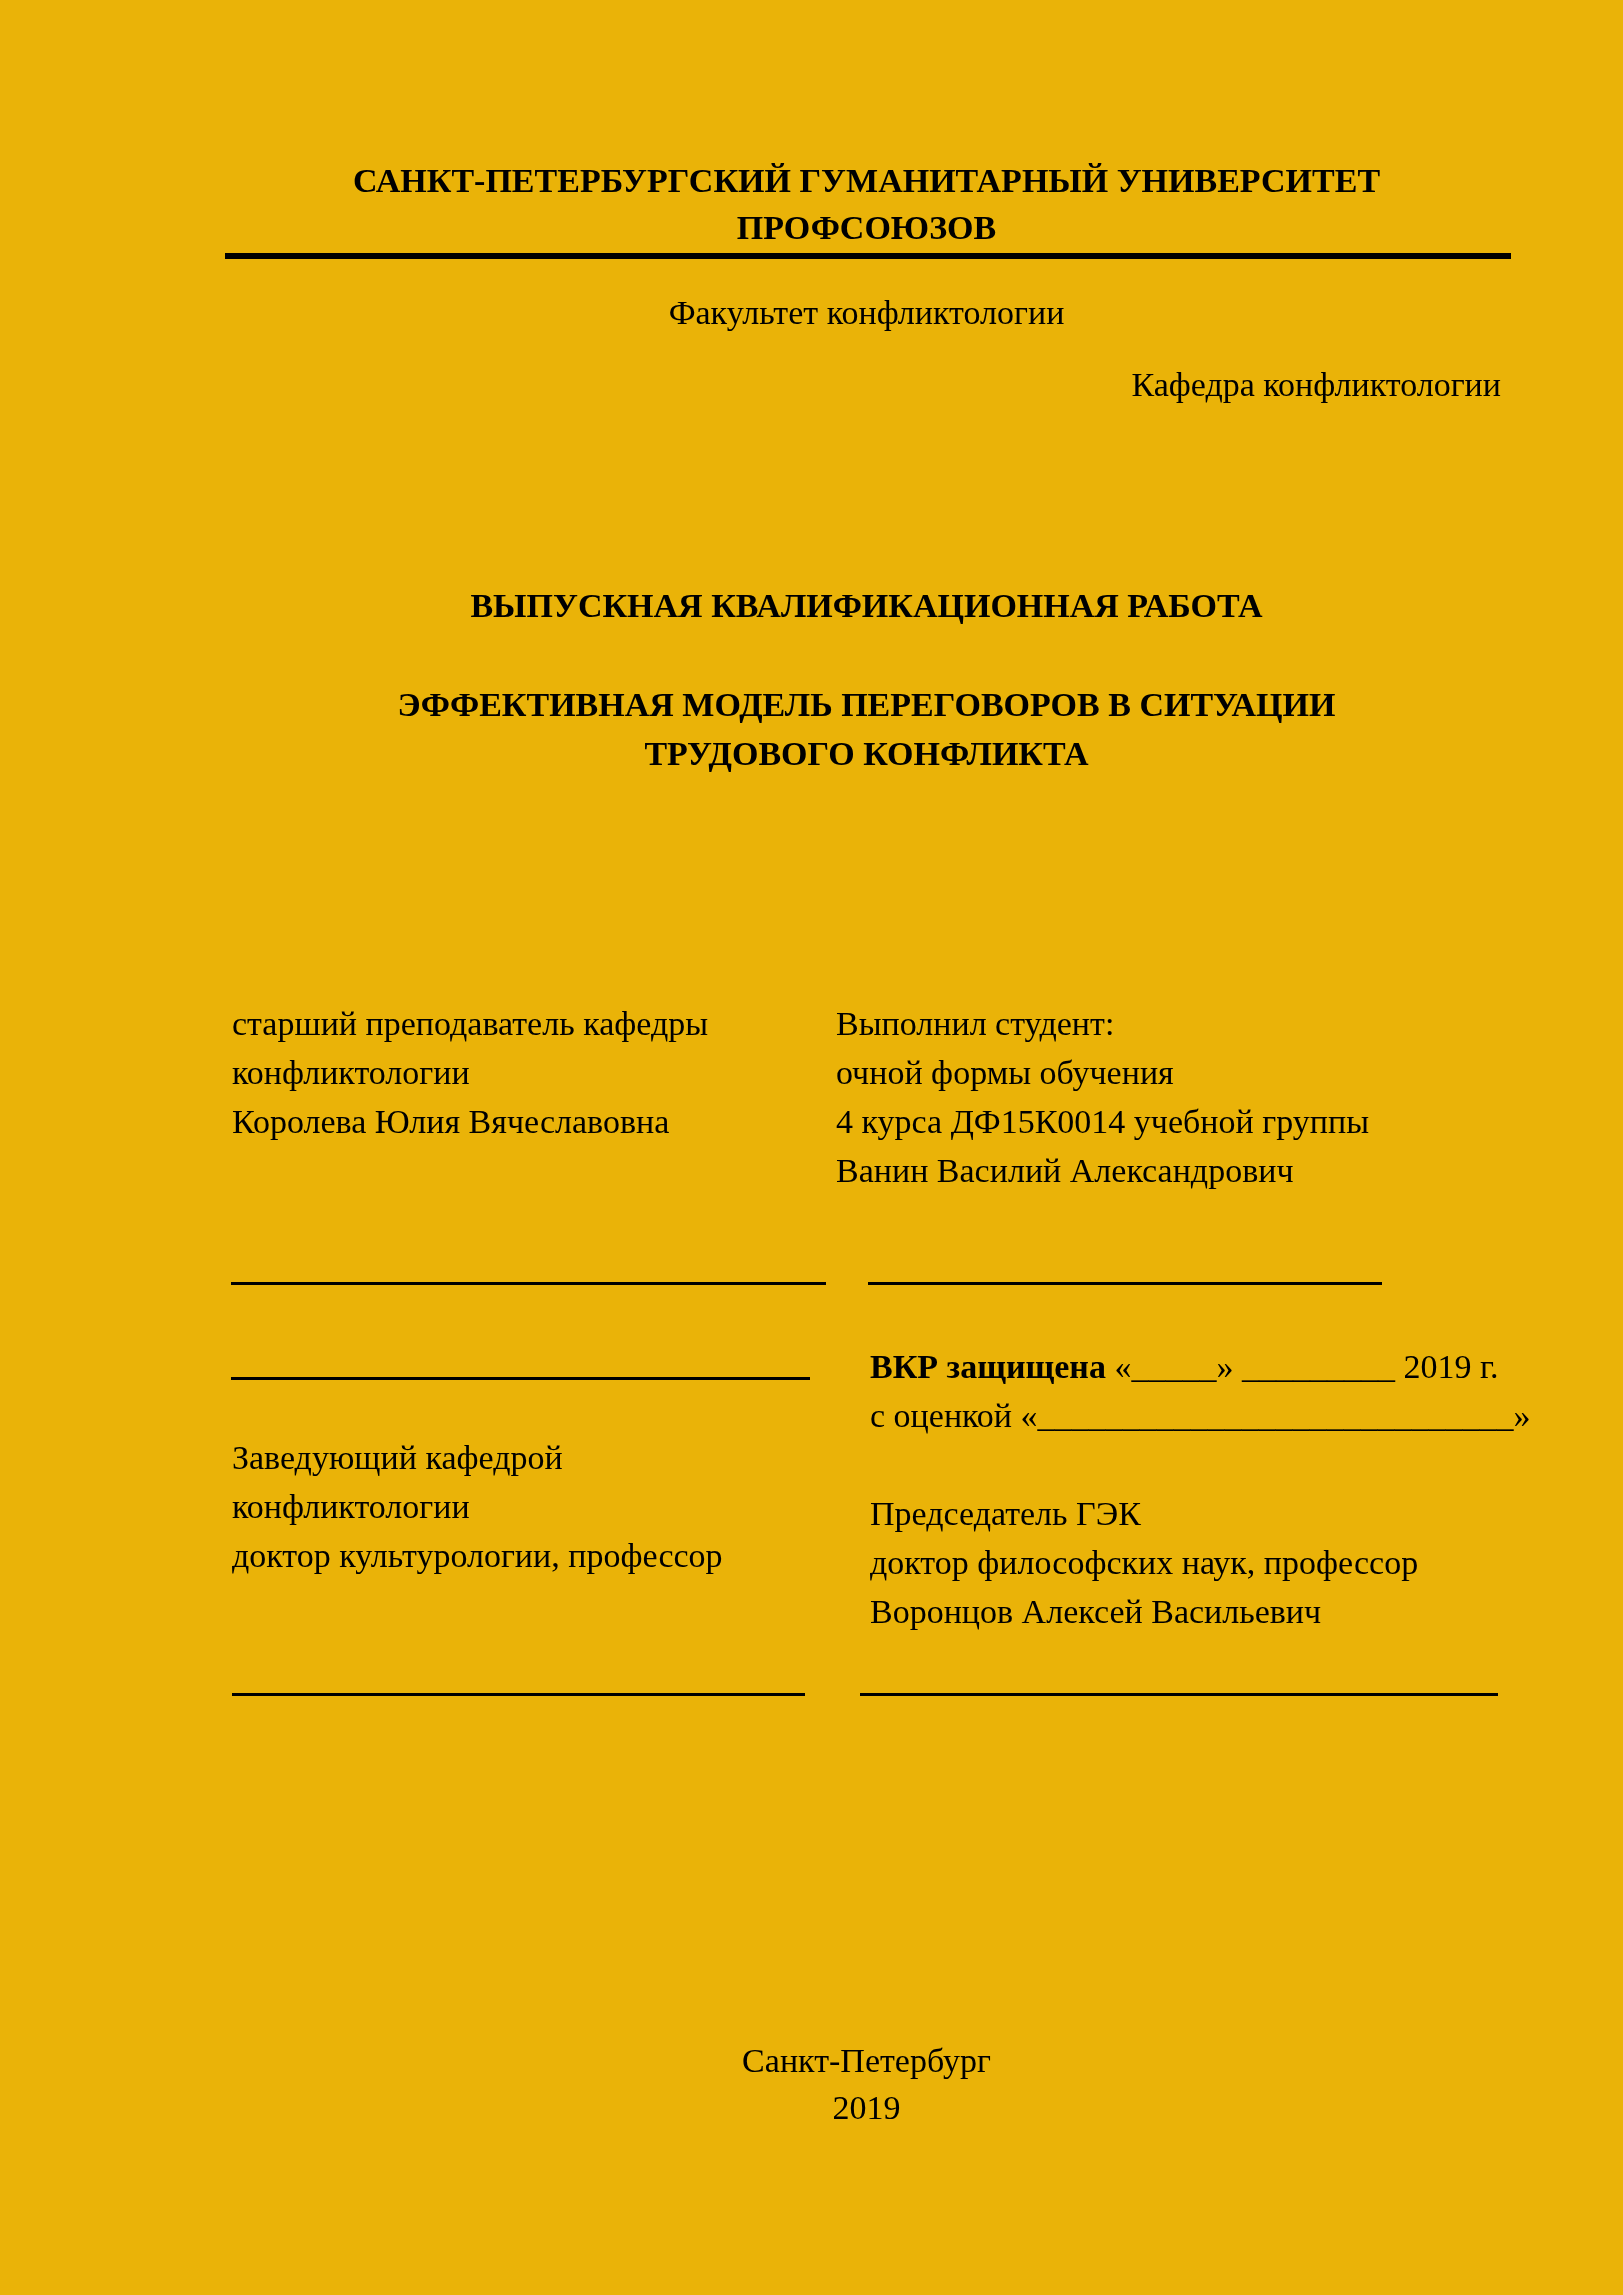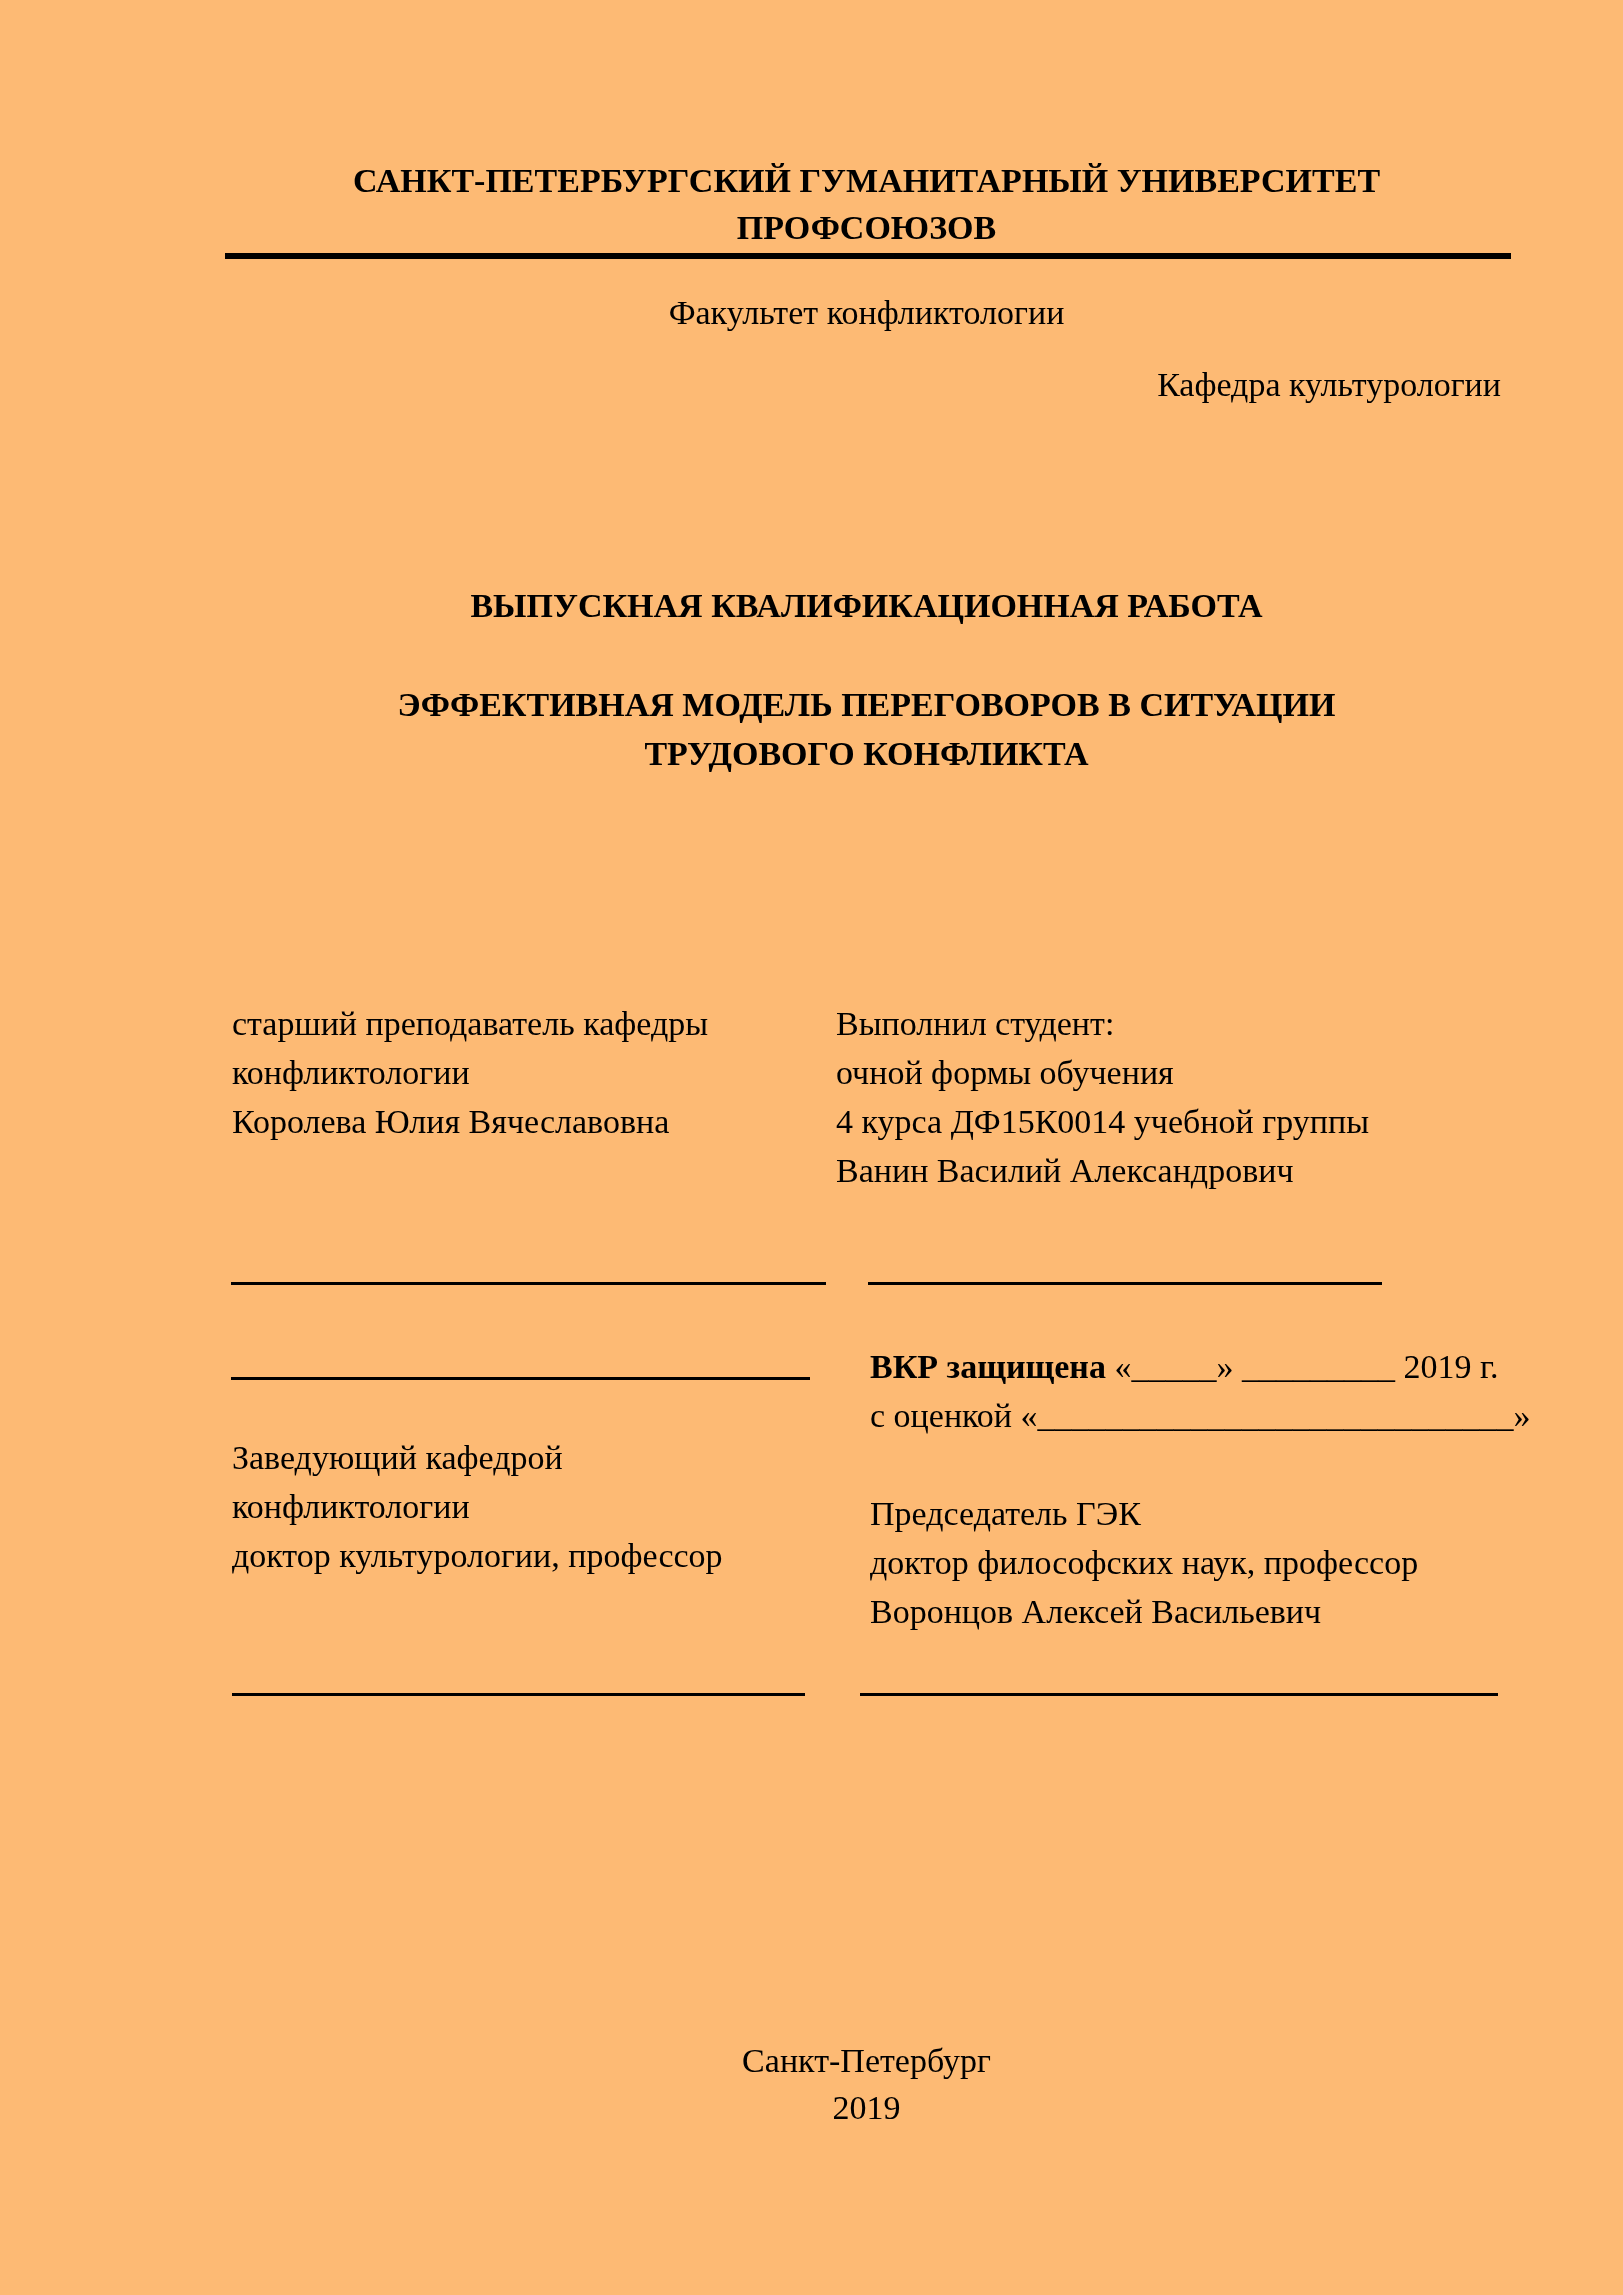--- a/index.html
+++ b/index.html
@@ -4,21 +4,21 @@
 <style>
   html, body {
     margin: 0;
     padding: 0;
     background: #ffffff;
   }
   .page {
     position: relative;
     width: 1623px;
     height: 2295px;
-    background: #fdba74;
+    background: #eab308;
     color: #000000;
     font-family: "Liberation Serif", "DejaVu Serif", serif;
     font-size: 34px;
     line-height: 49px;
   }
   .abs    { position: absolute; }
   .center { text-align: center; }
   .right  { text-align: right; }
   .bold   { font-weight: bold; }
   .nowrap { white-space: nowrap; }
@@ -39,21 +39,21 @@
 
   <div class="abs center bold lh60" style="left:232px; top:157px; width:1269px;">
     <div>САНКТ-ПЕТЕРБУРГСКИЙ ГУМАНИТАРНЫЙ УНИВЕРСИТЕТ</div>
     <div>ПРОФСОЮЗОВ</div>
   </div>
 
   <div class="abs rule" style="left:225px; top:253px; width:1286px;"></div>
 
   <div class="abs center" style="left:232px; top:276px; width:1269px;margin-top:12px;">Факультет конфликтологии</div>
 
-  <div class="abs right" style="left:232px; top:360px; width:1269px;">Кафедра культурологии</div>
+  <div class="abs right" style="left:232px; top:360px; width:1269px;">Кафедра конфликтологии</div>
 
   <div class="abs center bold" style="left:232px; top:581px; width:1269px;">ВЫПУСКНАЯ КВАЛИФИКАЦИОННАЯ РАБОТА</div>
 
   <div class="abs center bold" style="left:232px; top:680px; width:1269px;">
     <div>ЭФФЕКТИВНАЯ МОДЕЛЬ ПЕРЕГОВОРОВ В СИТУАЦИИ</div>
     <div>ТРУДОВОГО КОНФЛИКТА</div>
   </div>
 
 
   <div class="abs" style="left:232px; top:999px; width:628px;">

